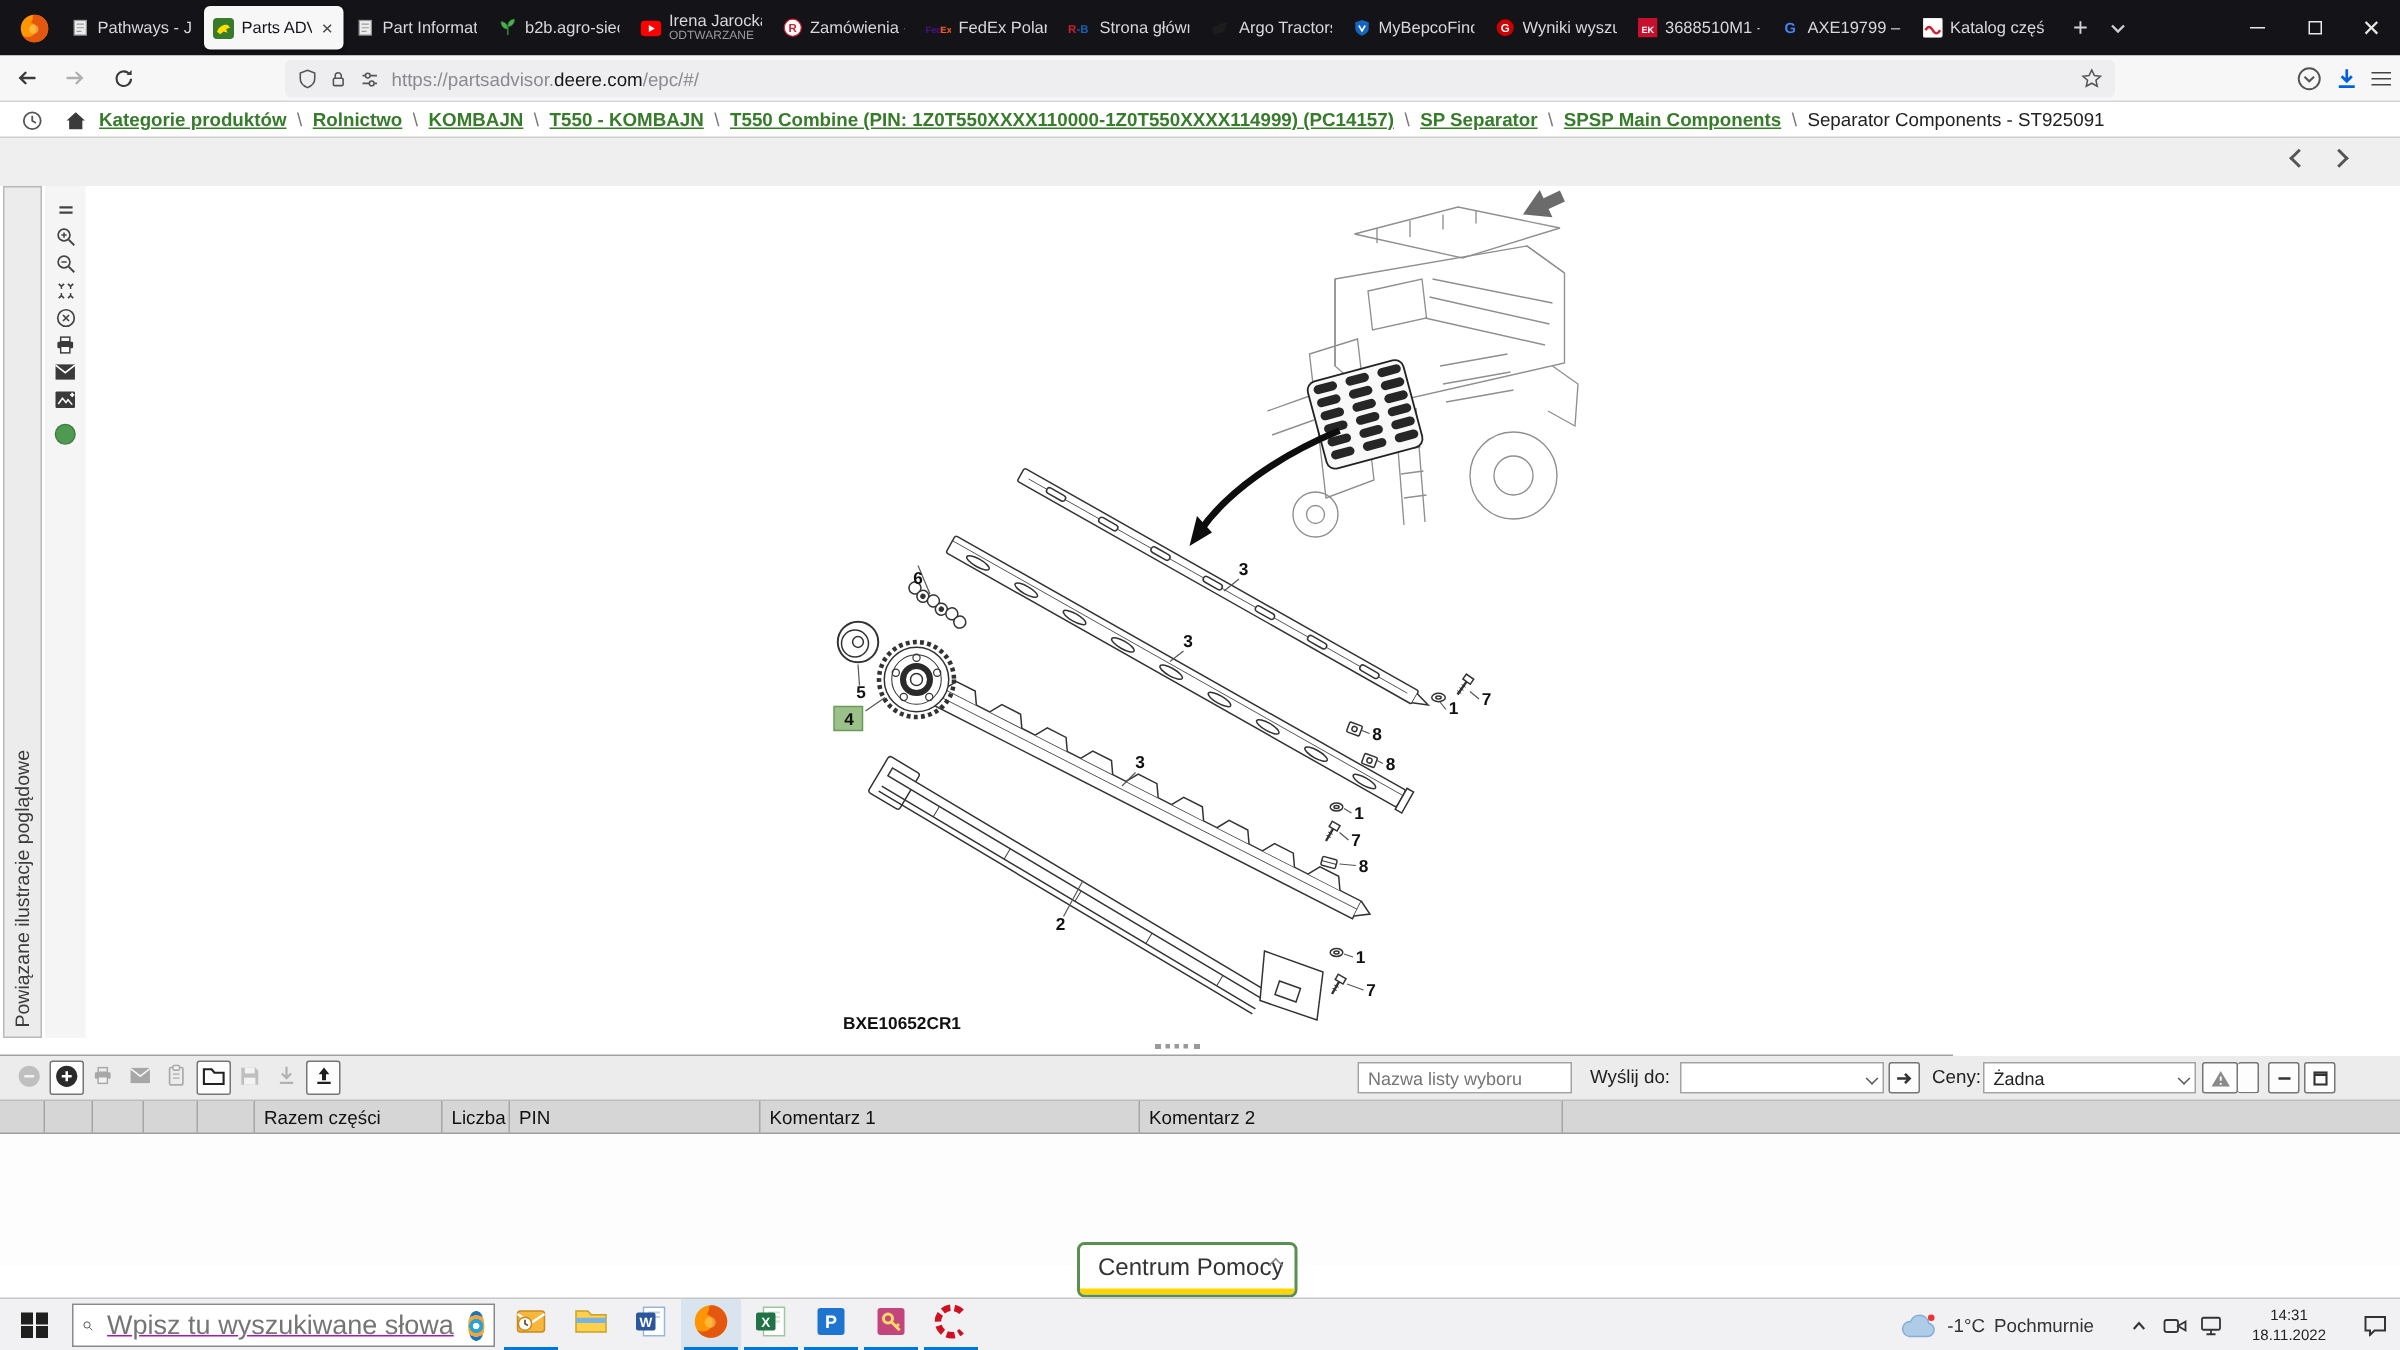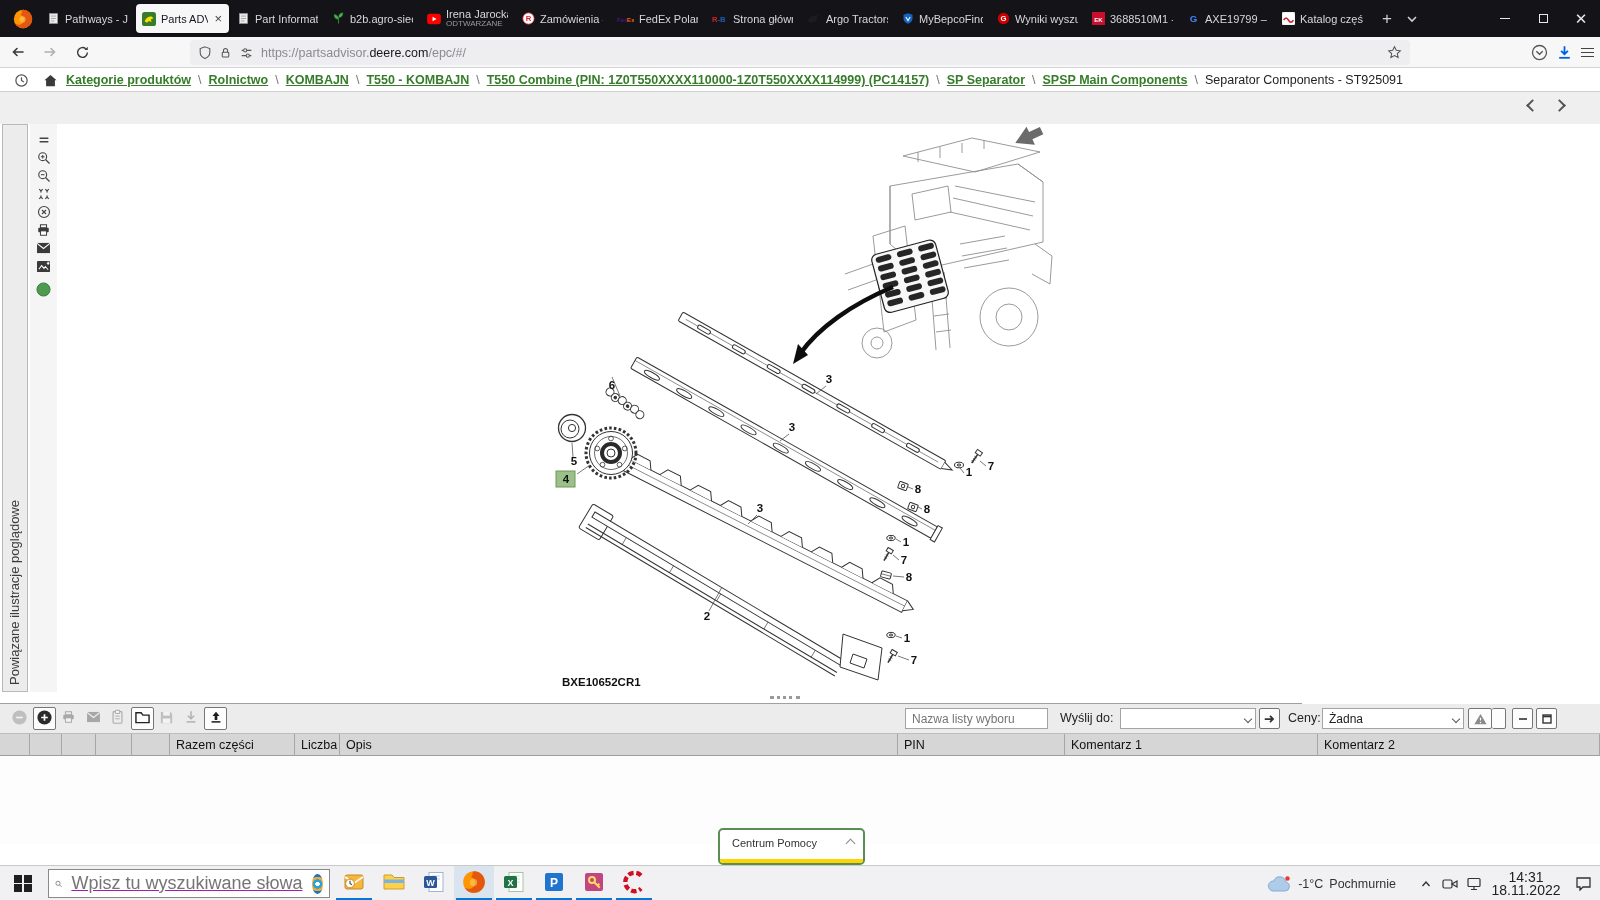--- a/index.html
+++ b/index.html
@@ -70,40 +70,40 @@
   .bselect .sc{position:absolute;right:4px;top:7px;width:6px;height:6px;border-left:1.5px solid #555;border-bottom:1.5px solid #555;transform:rotate(-45deg);}
   .squarebtn{position:absolute;top:4px;width:21px;height:21px;border:1px solid #767676;background:#fdfdfd;display:flex;align-items:center;justify-content:center;border-radius:2px;}
   .thead{position:absolute;left:0;top:30px;width:1600px;height:22px;background:#d6d6d6;display:flex;border-bottom:1px solid #9e9e9e;}
   .th{height:22px;border-right:1px solid #a6a6a6;font-size:12.5px;color:#111;display:flex;align-items:center;padding:0 6px;overflow:hidden;white-space:nowrap;}
   .tbody{position:absolute;left:0;top:52px;width:1600px;height:88px;background:#fdfdfd;}
   .totalrow{position:absolute;left:0;top:140px;width:1600px;height:22px;background:#fff;border-top:1px solid #8f8f8f;}
   .totallabel{position:absolute;left:170px;top:3px;font-size:13px;font-weight:bold;color:#111;}
 
   
   .helppopup{position:absolute;left:718px;top:828px;width:147px;height:37px;background:#fff;border:2px solid #5a8f53;border-radius:5px;z-index:5;overflow:hidden;}
-  .helppopup .txt{position:absolute;left:12px;top:7px;font-size:11px;color:#333;}
+  .helppopup .txt{position:absolute;left:12px;top:7px;font-size:16px;color:#333;}
   .helppopup .hchev{position:absolute;right:9px;top:10px;width:7px;height:7px;border-left:1.8px solid #888;border-top:1.8px solid #888;transform:rotate(45deg);}
   .helppopup .ybar{position:absolute;left:0;right:0;bottom:0;height:4px;background:#FFD500;}
 
   
   .taskbar{position:absolute;left:0;top:865px;width:1600px;height:35px;background:#f1f1f4;border-top:1px solid #c9c9c9;z-index:10;}
   .startbtn{position:absolute;left:0;top:0;width:46px;height:35px;display:flex;align-items:center;justify-content:center;}
   .winlogo{display:grid;grid-template-columns:8px 8px;grid-template-rows:8px 8px;gap:1.5px;}
   .winlogo i{background:#1f1f1f;display:block;}
   .tsearch{position:absolute;left:48px;top:3px;width:282px;height:29px;background:#fff;border:1px solid #8a8a8a;display:flex;align-items:center;padding:0 6px;gap:7px;}
   .tsearch input{border:none;outline:none;flex:1;font-size:18px;color:#a21caf;background:transparent;text-decoration:underline;}
   .spark{width:20px;height:20px;border-radius:50%;background:radial-gradient(circle at 50% 50%, #fff 0 18%, #2aa4d6 20% 40%, #f0a63c 42% 62%, #1b74bc 64% 85%, #e8e8e8 87%);}
   .apps{position:absolute;left:334px;top:0;display:flex;height:35px;}
   .app{width:40px;height:35px;display:flex;align-items:center;justify-content:center;position:relative;}
   .app.active{background:#d9e4ef;}
   .app .run{position:absolute;left:2px;right:2px;bottom:0;height:3px;background:#0078D7;}
   .tray{position:absolute;right:0;top:0;height:35px;display:flex;align-items:center;}
   .weather{display:flex;align-items:center;gap:6px;font-size:12.5px;color:#333;margin-right:18px;}
   .trayic{width:24px;height:35px;display:flex;align-items:center;justify-content:center;}
-  .clockblk{width:72px;text-align:center;font-size:14px;color:#222;line-height:13px;margin:0 4px;}
+  .clockblk{width:72px;text-align:center;font-size:10px;color:#222;line-height:13px;margin:0 4px;}
 </style>
 </head>
 <body>
 
 <div class="screen">
 
   <div class="tabbar">
     <div class="ffview">
       <svg width="22" height="22" viewBox="0 0 24 24">
           <circle cx="12" cy="12" r="10" fill="#ff9502"></circle>
@@ -703,21 +703,20 @@
         </button>
       </div>
     <div class="thead" id="thead">
         <div class="th" style="width: 30px;"></div>
         <div class="th" style="width: 32px;"></div>
         <div class="th" style="width: 34px;"></div>
         <div class="th" style="width: 36px;"></div>
         <div class="th" style="width: 38px;"></div>
         <div class="th" style="width: 125px;">Razem części</div>
         <div class="th" style="width: 45px;">Liczba</div>
-        <div class="th" style="width: 558px;">Opis</div>
         <div class="th" style="width: 167px;">PIN</div>
         <div class="th" style="width: 253px;">Komentarz 1</div>
         <div class="th" style="width: 282px;">Komentarz 2</div>
       </div>
     <div class="tbody"></div>
   </div>
 
   <div class="helppopup">
     <span class="txt">Centrum Pomocy</span>
     <span class="hchev"></span>

